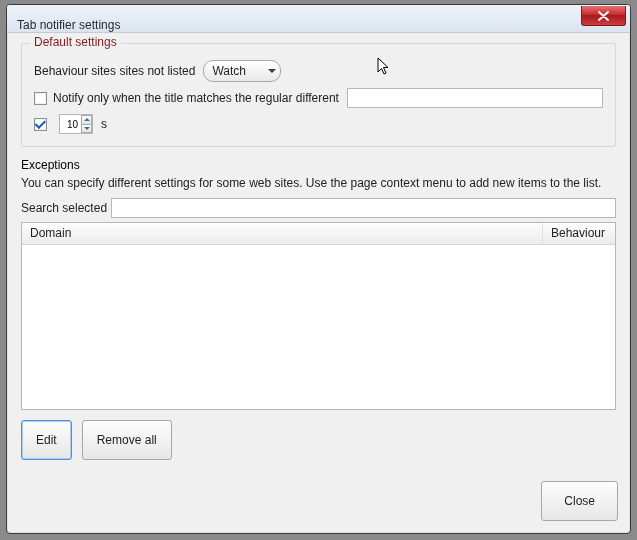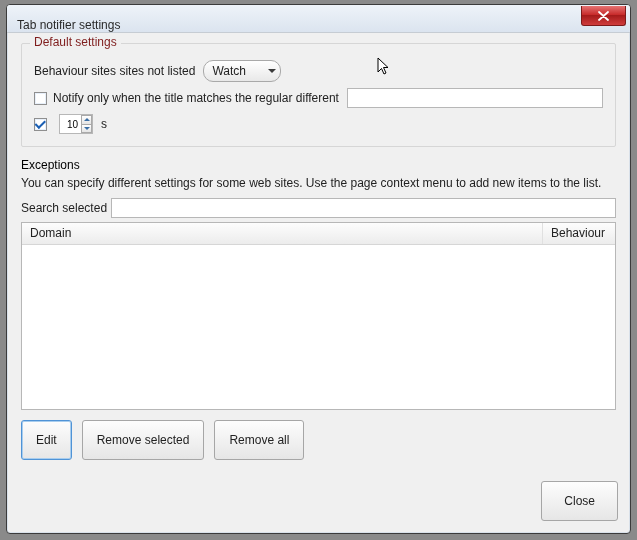--- a/index.html
+++ b/index.html
@@ -258,21 +258,20 @@
     <div class="listbox">
       <div class="listhdr">
         <div class="listhdr-col col-domain">Domain</div>
         <div class="listhdr-col col-behaviour">Behaviour</div>
       </div>
       <div class="listbody"></div>
     </div>
 
     <div class="btnrow">
       <div class="btn default">Edit</div>
-      <div class="btn">Remove selected</div>
       <div class="btn">Remove all</div>
     </div>
 
   </div>
 
   <div class="footer">
     <div class="btn" style="padding:0 22px">Close</div>
   </div>
 
   <div class="cursor">

